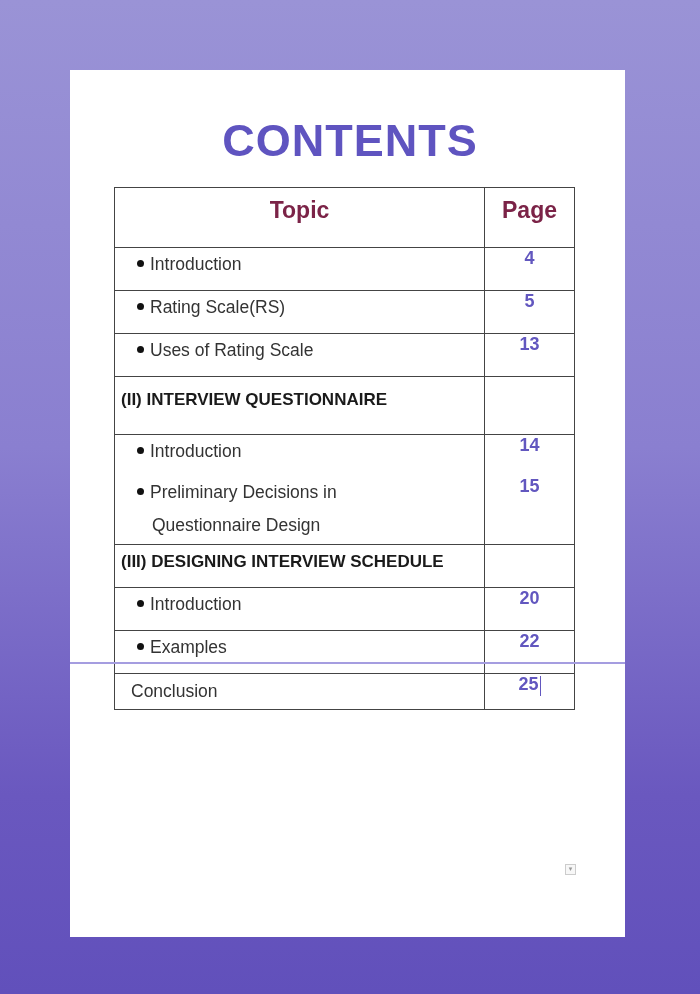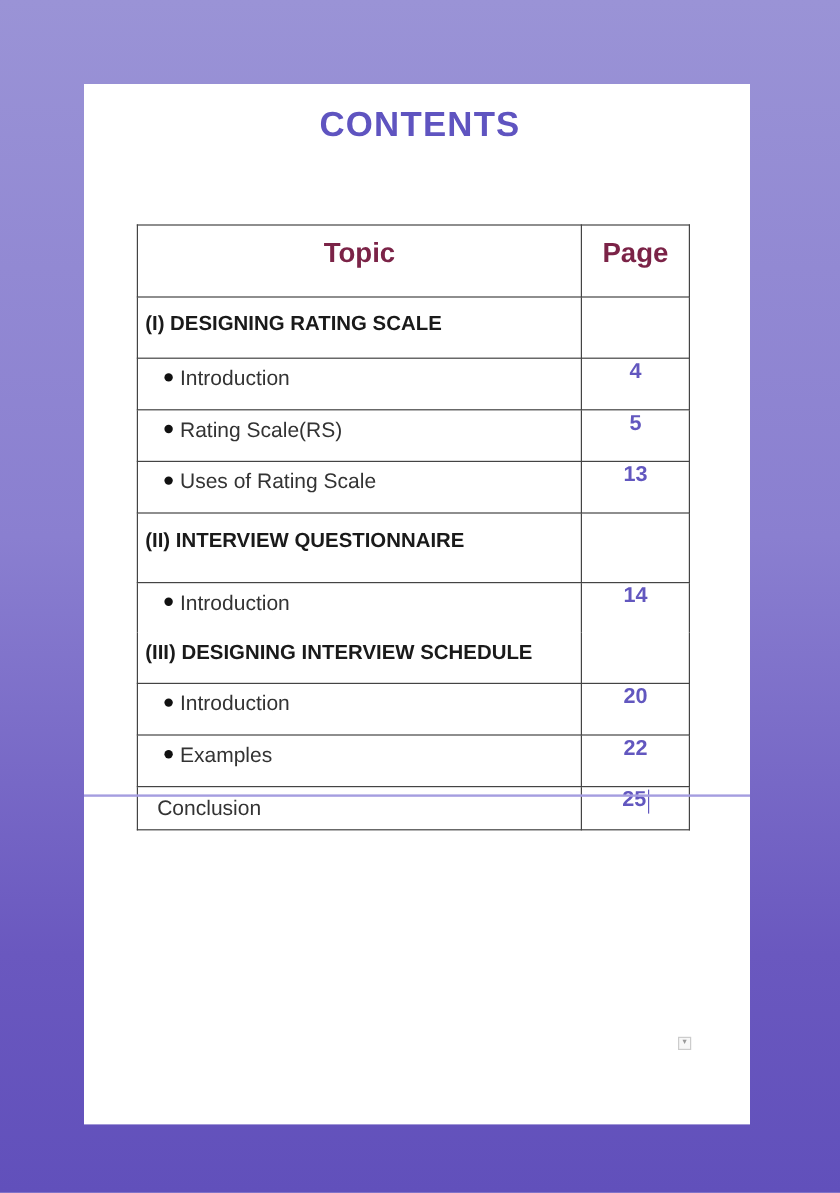--- a/index.html
+++ b/index.html
@@ -6,22 +6,22 @@
   body {
     width: 700px; height: 994px; position: relative; overflow: hidden;
     background: linear-gradient(180deg, #9a93d6 0%, #8a7fd0 45%, #6a58bf 80%, #6150bb 100%);
     font-family: "Liberation Sans", "DejaVu Sans", sans-serif;
   }
   .page {
     position: absolute; left: 70px; top: 70px; width: 555px; height: 867px;
     background: #ffffff;
   }
   .title {
-    position: absolute; left: 0; top: 88px; width: 700px; text-align: center;
-    font-size: 29px; font-weight: bold; color: #5f54c0; letter-spacing: 1px;
+    position: absolute; left: 0; top: 115px; width: 700px; text-align: center;
+    font-size: 45px; font-weight: bold; color: #5f54c0; letter-spacing: 1px;
     font-family: "Liberation Sans", sans-serif;
   }
   table.toc {
     position: absolute; left: 114px; top: 187px; width: 460px;
     border-collapse: collapse; table-layout: fixed;
   }
   table.toc td, table.toc th {
     border: 1.2px solid #444; padding: 0; vertical-align: top;
   }
   col.c-topic { width: 370px; }
@@ -55,26 +55,20 @@
   <tbody>
       <tr>
     <th>
           <span>Topic</span>
         </th>
     <th>
           <span>Page</span>
         </th>
   </tr>
 
-  <tr style="height:51px">
-    <td class="topic section">
-          <span class="txt" style="padding-top:5px">(I) DESIGNING RATING SCALE</span>
-        </td>
-    <td class="pg"><span class="num"></span></td>
-  </tr>
   <tr style="height:43px">
     <td class="topic sub">
           <span class="txt"><span class="bullet"></span><span>Introduction</span></span>
         </td>
     <td class="pg"><span class="num">4</span></td>
   </tr>
   <tr style="height:43px">
     <td class="topic sub">
           <span class="txt"><span class="bullet"></span><span>Rating Scale(RS)</span></span>
         </td>
@@ -90,20 +84,27 @@
     <td class="topic section">
           <span class="txt" style="padding-top:6px">(II) INTERVIEW QUESTIONNAIRE</span>
         </td>
     <td class="pg"><span class="num"></span></td>
   </tr>
   <tr class="nobottom" style="height:41px">
     <td class="topic sub">
           <span class="txt"><span class="bullet"></span><span>Introduction</span></span>
         </td>
     <td class="pg"><span class="num">14</span></td>
+  </tr>
+  <tr style="height:69px">
+    <td class="topic sub">
+      <span class="txt"><span class="bullet"></span><span>Preliminary Decisions in</span></span>
+      <span class="wrap">Questionnaire Design</span>
+    </td>
+    <td class="pg"><span class="num">15</span></td>
   </tr>
   <tr style="height:43px">
     <td class="topic section">
           <span class="txt">(III) DESIGNING INTERVIEW SCHEDULE</span>
         </td>
     <td class="pg"><span class="num"></span></td>
   </tr>
   <tr style="height:43px">
     <td class="topic sub">
           <span class="txt"><span class="bullet"></span><span>Introduction</span></span>

